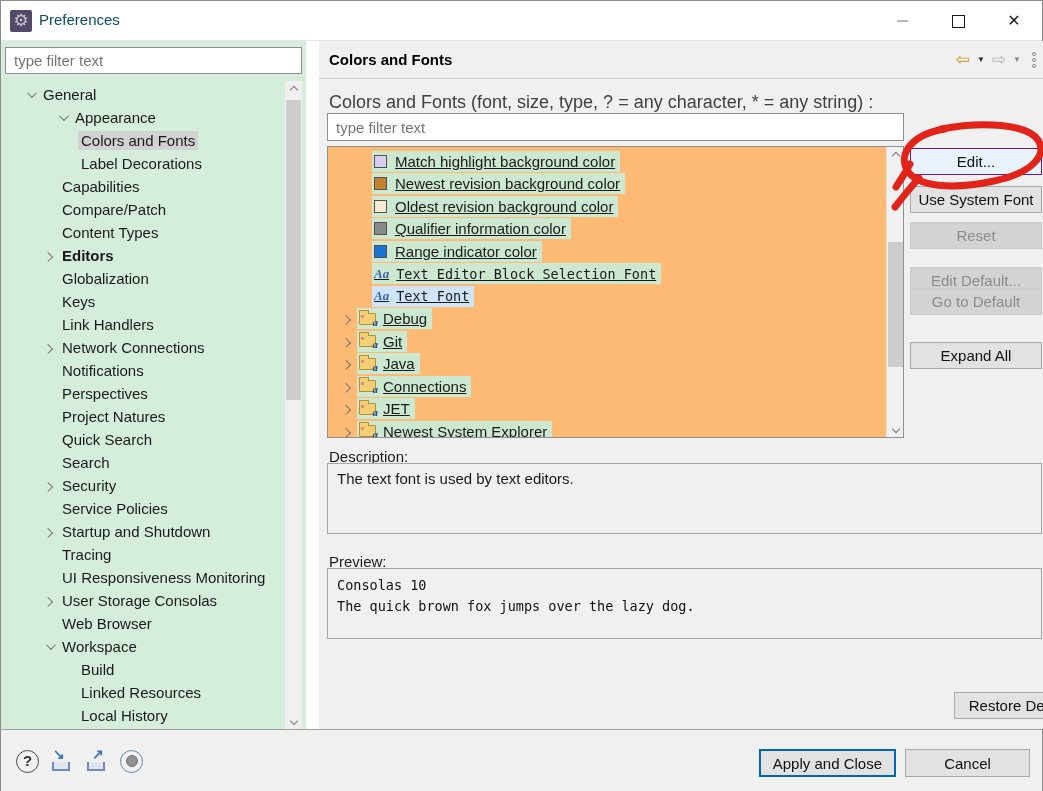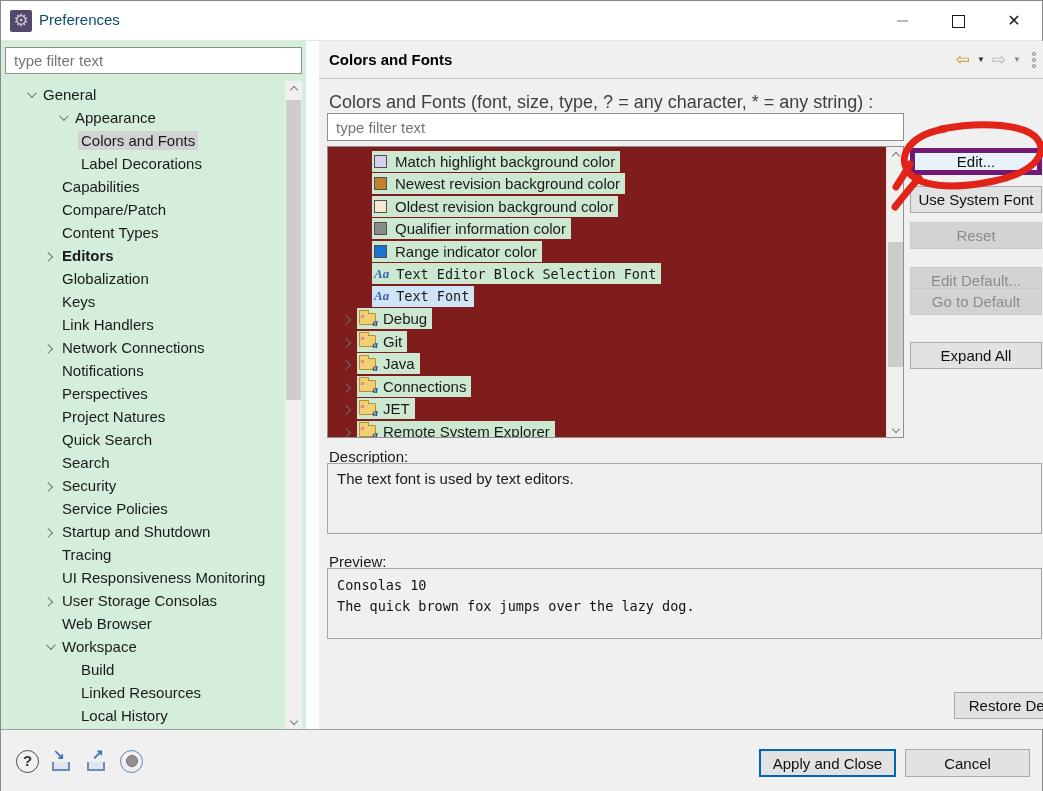--- a/index.html
+++ b/index.html
@@ -49,21 +49,21 @@
   .nav-fwd  { color:#b3b3b3; font-size:17px; }
   .nav-dd   { color:#2b2b2b; font-size:8px; }
   .nav-dd.gray { color:#8a8a8a; }
   .menu-dots { display:inline-flex; flex-direction:column; gap:2px; margin-left:4px; }
   .menu-dots i { width:4px; height:4px; border:1px solid #8a8a8a; border-radius:50%; }
 
   .filter-label { position:absolute; left:10px; top:51px; font-size:18px; color:#404040; }
   .list-filter { position:absolute; left:8px; top:72px; width:577px; height:28px; border:1px solid #8f8f8f; background:#fff; padding:0 8px; font-family:"Liberation Sans",sans-serif; font-size:15px; color:#333; }
   .list-filter::placeholder { color:#757575; }
 
-  .cf-list { position:absolute; left:8px; top:105px; width:577px; height:292px; border:1px solid #8f8f8f; background:#7f1d1d; overflow:hidden; padding-top:3px; }
+  .cf-list { position:absolute; left:8px; top:105px; width:577px; height:292px; border:1px solid #8f8f8f; background:#fdba74; overflow:hidden; padding-top:3px;text-decoration:underline; }
   .list-row { height:22.5px; display:flex; align-items:center; white-space:nowrap; }
   .list-row.leaf { padding-left:44px; }
   .list-row.cat  { padding-left:10px; }
   .hl { display:inline-flex; align-items:center; padding:1px 5px 1px 2px; height:21px; }
   .hl-green { background:#cce8d1; }
   .hl-blue  { background:#cfe4f7; }
   .swatch { width:13px; height:13px; border:1px solid #4f4f4f; margin-right:8px; flex:0 0 13px; }
   .aa { font-family:"Liberation Serif",serif; font-style:italic; font-weight:bold; color:#3a5fae; font-size:13px; margin-right:7px; }
   .llabel { font-size:15px; }
   .llabel.mono { font-family:"DejaVu Sans Mono",monospace; font-size:13.5px; }
@@ -71,21 +71,21 @@
   .folder::before { content:""; position:absolute; top:-4px; left:-1px; width:8px; height:3px; background:#f3cf73; border:1px solid #b8912f; border-bottom:none; }
   .folder::after { content:""; position:absolute; left:1px; top:1px; width:3px; height:3px; background:#e08a8a; }
   .folder .fa { position:absolute; right:-3px; bottom:-4px; font-family:"Liberation Serif",serif; font-style:italic; font-weight:bold; font-size:11px; color:#1f4fa0; line-height:1; }
 
   .list-scroll { position:absolute; right:0; top:0; width:17px; height:100%; background:#f0f0f0; border-left:1px solid #e0e0e0; }
 
   
   .btn-col { position:absolute; left:591px; top:107px; width:132px; height:270px; }
   .btn { position:absolute; left:0; width:132px; height:27px; font-family:"Liberation Sans",sans-serif; font-size:15px; color:#111; text-align:center; cursor:default; }
   .btn.normal { background:#e2e2e2; border:1px solid #a9a9a9; }
-  .btn.focus  { background:#e8f2fb; border:5px solid #701a75; }
+  .btn.focus  { background:#e8f2fb; border:1px solid #701a75; }
   .btn.disabled { background:#d3d3d3; border:1px solid #cbcbcb; color:#8b8b8b; }
 
   .section-label { position:absolute; left:10px; font-size:15px; }
   .desc-label { top:407px; }
   .desc-box { position:absolute; left:8px; top:422px; width:715px; height:71px; border:1px solid #a6a6a6; background:#f0f0f0; padding:6px 9px; font-size:15px; color:#1a1a1a; }
   .prev-label { top:512px; }
   .prev-box { position:absolute; left:8px; top:527px; width:715px; height:71px; border:1px solid #a6a6a6; background:#f0f0f0; padding:6px 9px; font-family:"DejaVu Sans Mono",monospace; font-size:13.5px; line-height:21px; color:#111; }
 
   .footer-btns { position:absolute; left:0; top:651px; width:844px; display:flex; justify-content:flex-end; }
   .fbtn { height:27px; background:#e2e2e2; border:1px solid #a9a9a9; font-family:"Liberation Sans",sans-serif; font-size:15px; color:#111; padding:0 14px; }
@@ -392,21 +392,21 @@
           </span>
         </div>
         <div class="list-row cat">
           <span class="chev-slot">
             <i class="chev collapsed"></i>
           </span>
           <span class="hl hl-green">
             <span class="folder">
               <span class="fa">a</span>
             </span>
-            <span class="llabel">Remote System Explorer</span>
+            <span class="llabel">Newest System Explorer</span>
           </span>
         </div>
         <div class="list-scroll">
         <div class="sb-arrow" style="top:0">
             <i class="chev up"></i>
           </div>
         <div class="sb-thumb" style="top:95px;height:125px"></div>
         <div class="sb-arrow" style="bottom:0">
             <i class="chev down"></i>
           </div>

